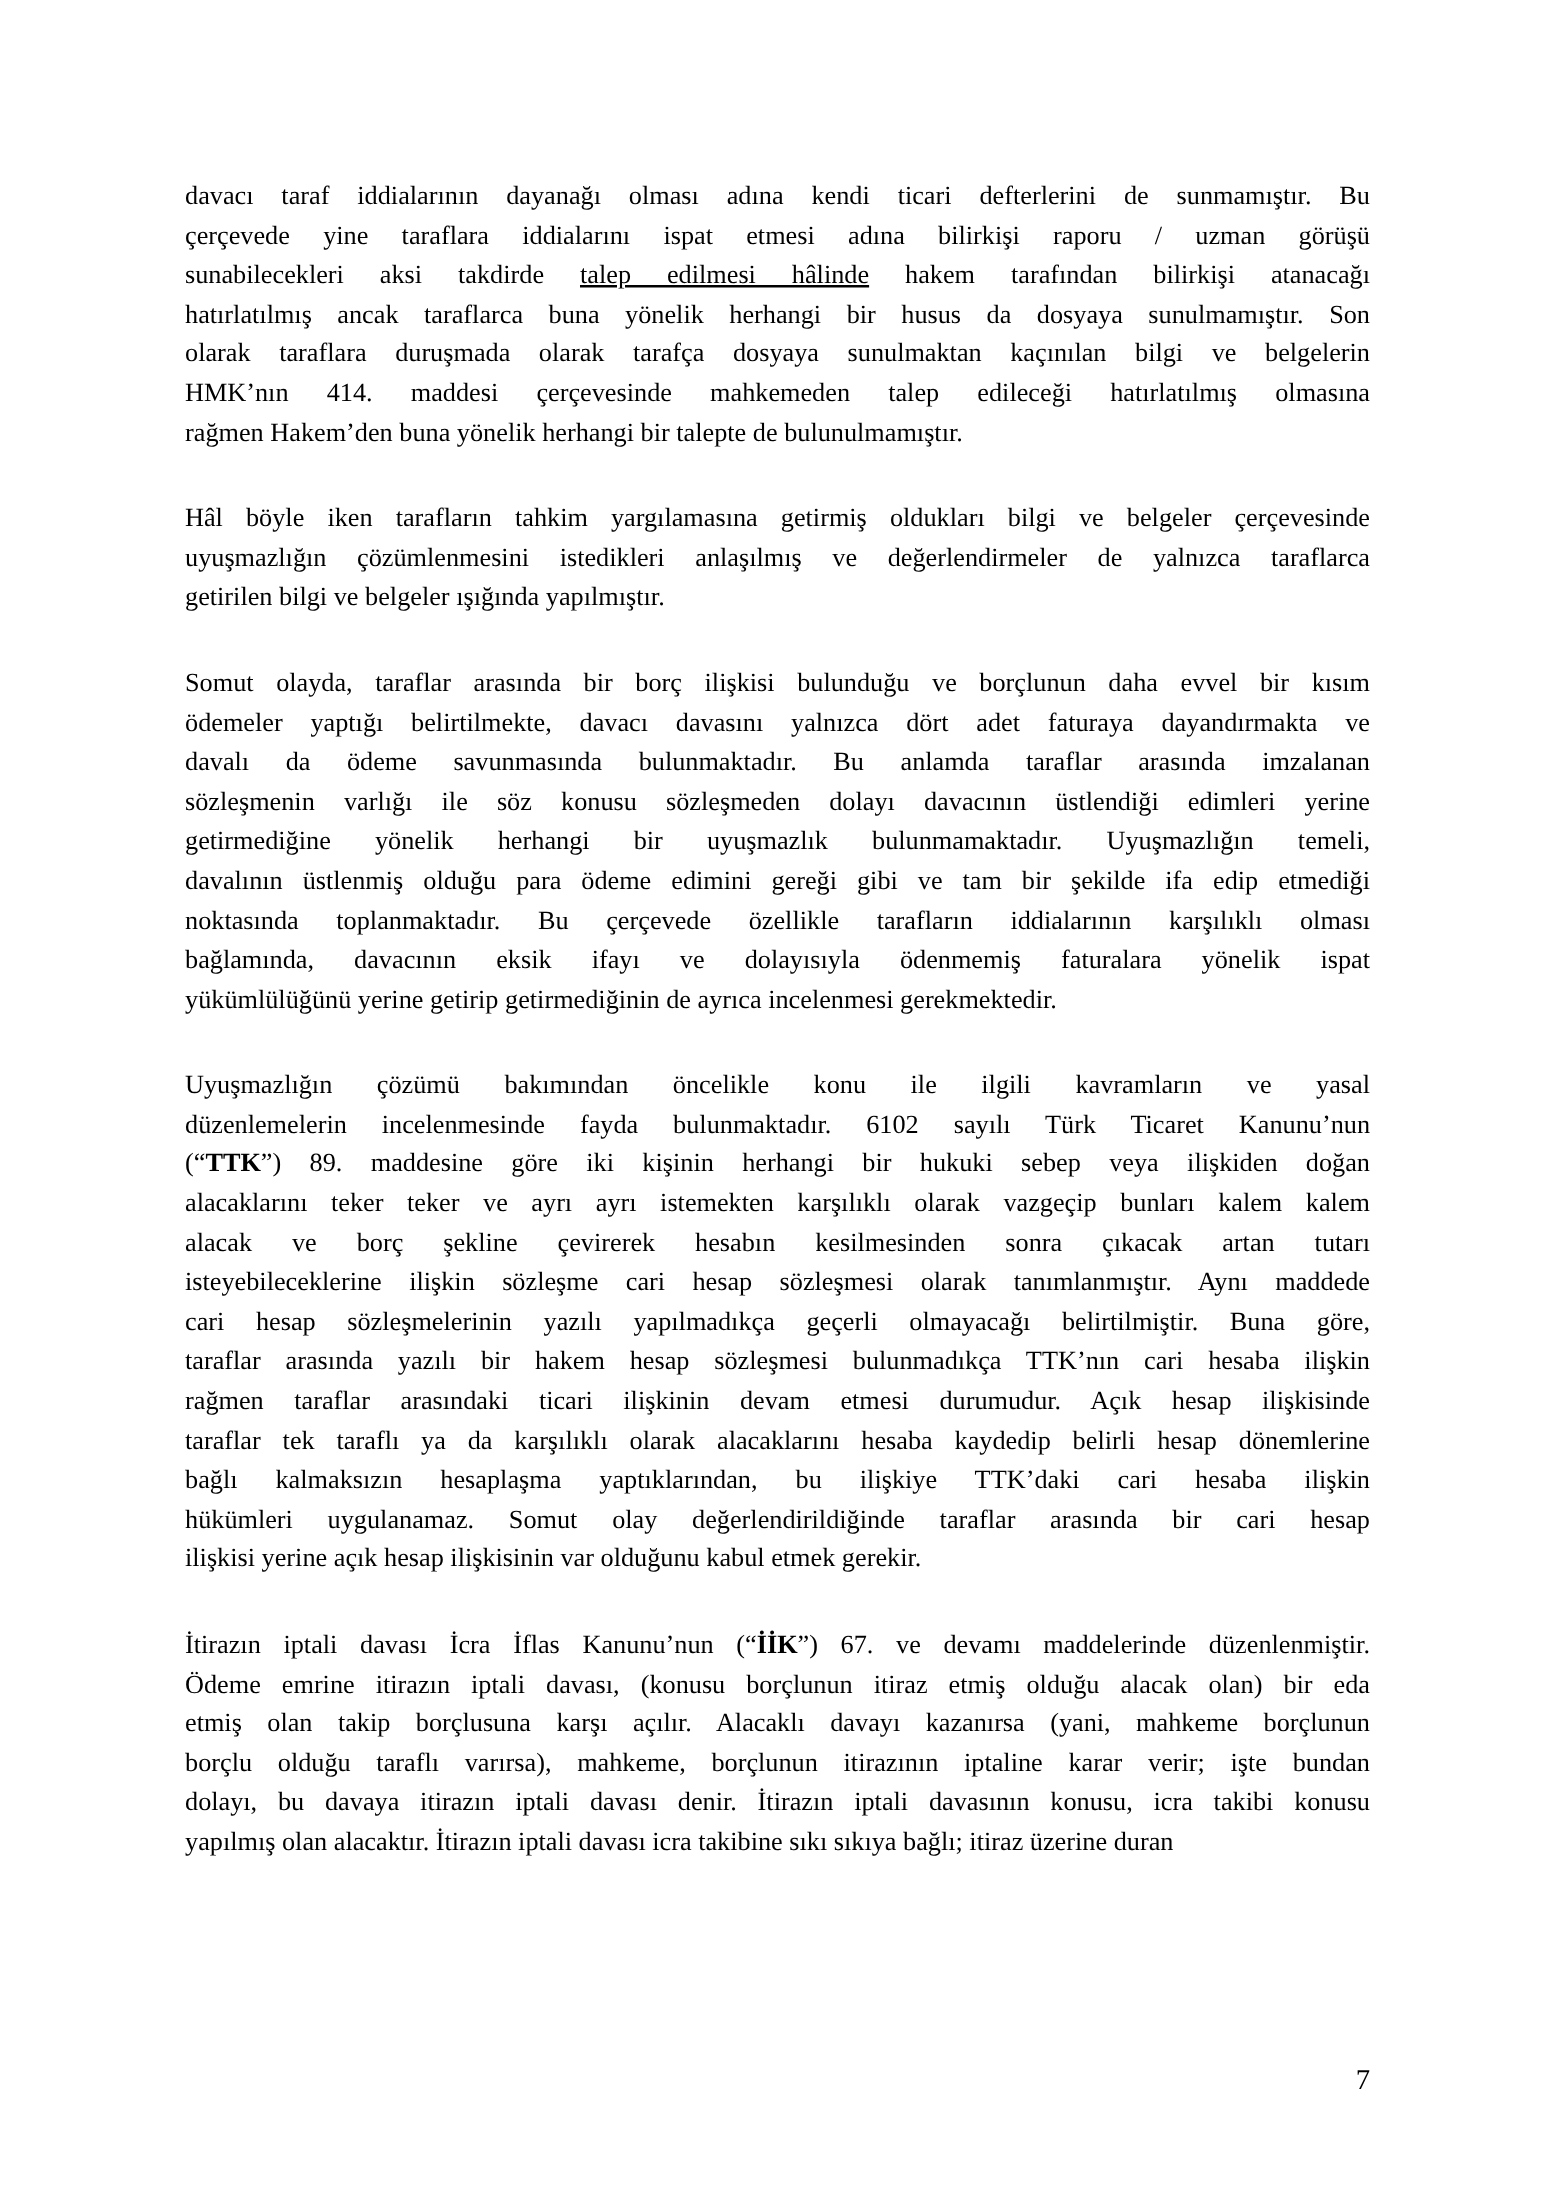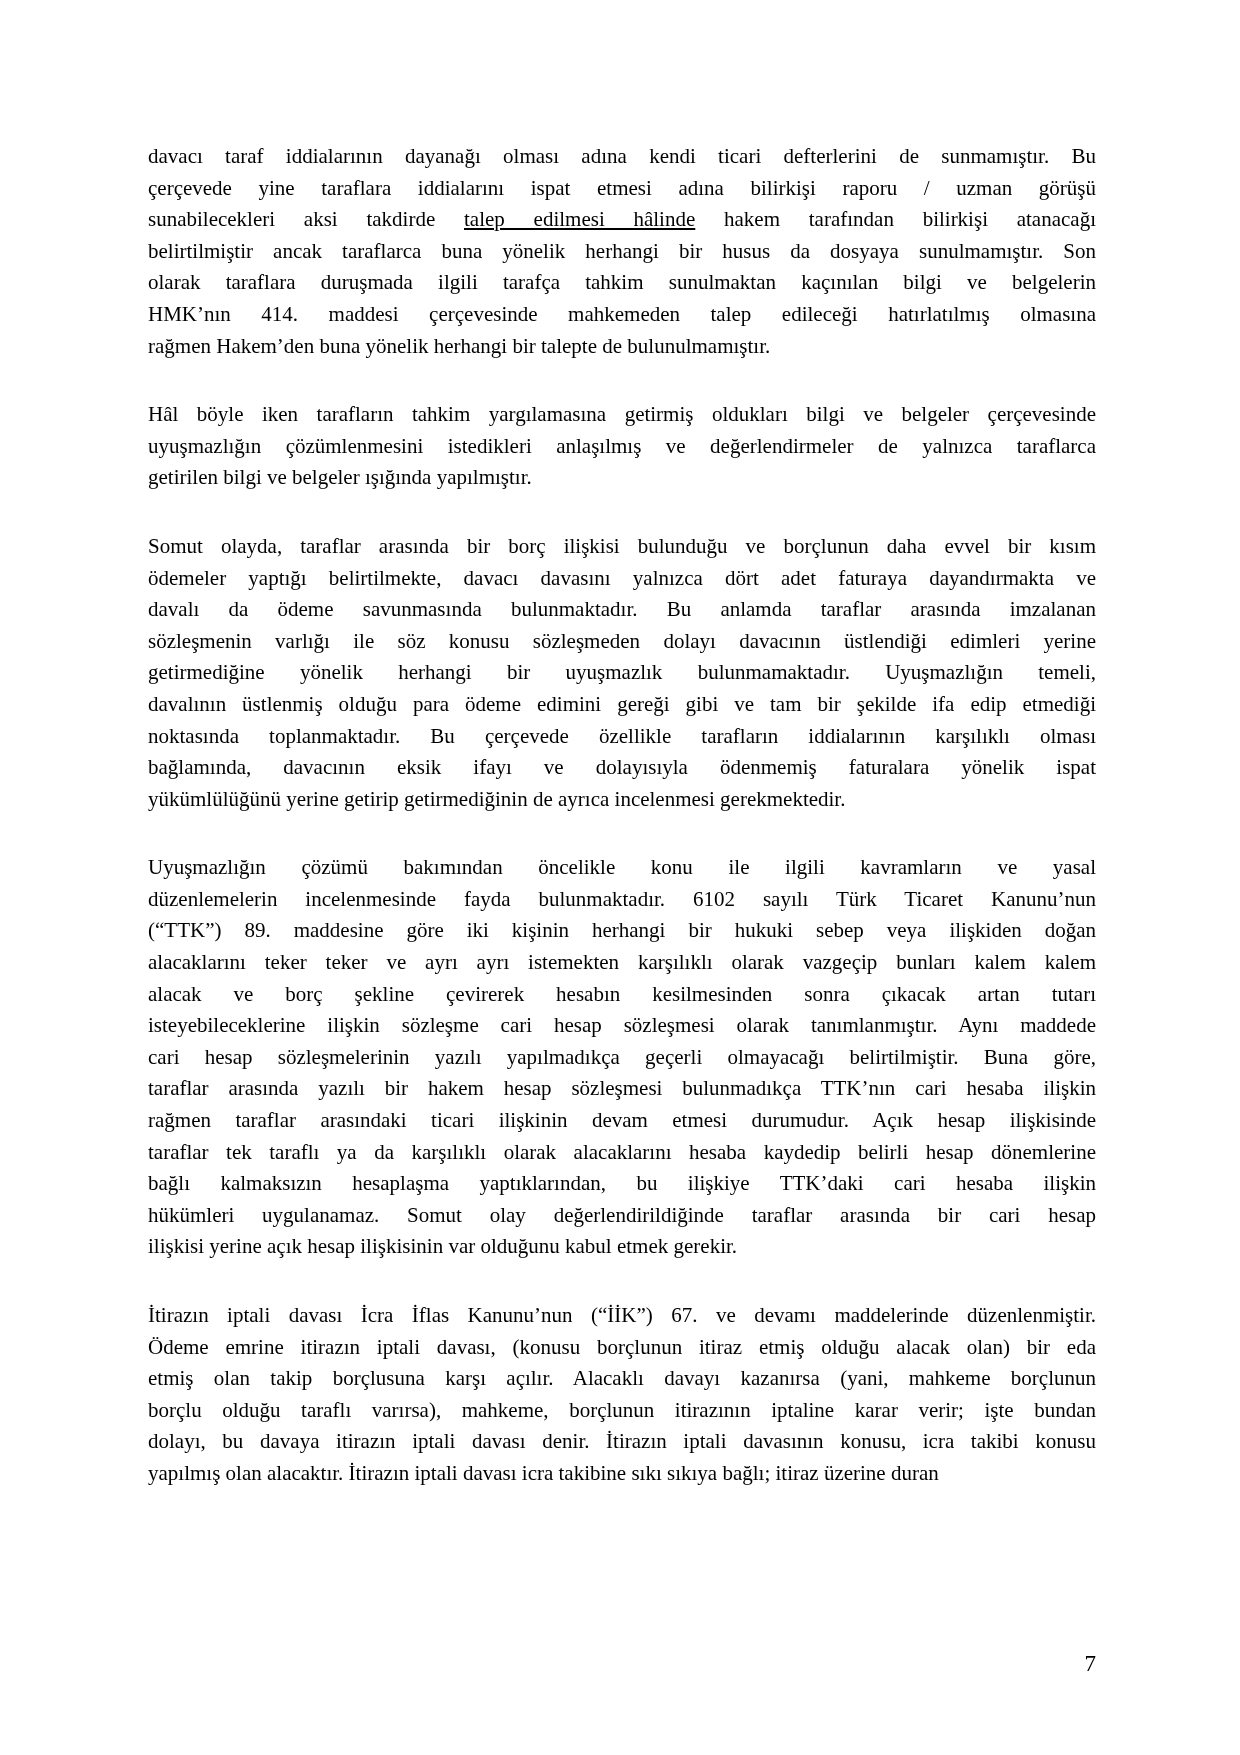--- a/index.html
+++ b/index.html
@@ -19,42 +19,42 @@
     width: 948px;
   }
   .paragraph { margin: 0 0 37px 0; }
   .line {
     font-size: 21px;
     line-height: 31.6px;
     text-align: justify;
     text-align-last: justify;
   }
   .line.last { text-align-last: left; }
-  .seg-b { font-weight: 400; }
+  .seg-b { font-weight: 700; }
   .seg-u { text-decoration: underline; }
   .footer {
     position: absolute;
     left: 148px;
     top: 1650px;
     width: 948px;
     text-align: right;
     font-size: 23px;
     line-height: 28px;
   }
 </style>
 </head>
 <body>
 
 <div class="content">
     <div class="paragraph">
       <div class="line"><span>davacı taraf iddialarının dayanağı olması adına kendi ticari defterlerini de sunmamıştır. Bu</span></div>
       <div class="line"><span>çerçevede yine taraflara iddialarını ispat etmesi adına bilirkişi raporu / uzman görüşü</span></div>
       <div class="line"><span>sunabilecekleri aksi takdirde </span><span class="seg-u">talep edilmesi hâlinde</span><span> hakem tarafından bilirkişi atanacağı</span></div>
-      <div class="line"><span>belirtilmiştir ancak taraflarca buna yönelik herhangi bir husus da dosyaya sunulmamıştır. Son</span></div>
-      <div class="line"><span>olarak taraflara duruşmada ilgili tarafça tahkim sunulmaktan kaçınılan bilgi ve belgelerin</span></div>
+      <div class="line"><span>hatırlatılmış ancak taraflarca buna yönelik herhangi bir husus da dosyaya sunulmamıştır. Son</span></div>
+      <div class="line"><span>olarak taraflara duruşmada olarak tarafça dosyaya sunulmaktan kaçınılan bilgi ve belgelerin</span></div>
       <div class="line"><span>HMK’nın 414. maddesi çerçevesinde mahkemeden talep edileceği hatırlatılmış olmasına</span></div>
       <div class="line last"><span>rağmen Hakem’den buna yönelik herhangi bir talepte de bulunulmamıştır.</span></div>
     </div>
     <div class="paragraph">
       <div class="line"><span>Hâl böyle iken tarafların tahkim yargılamasına getirmiş oldukları bilgi ve belgeler çerçevesinde</span></div>
       <div class="line"><span>uyuşmazlığın çözümlenmesini istedikleri anlaşılmış ve değerlendirmeler de yalnızca taraflarca</span></div>
       <div class="line last"><span>getirilen bilgi ve belgeler ışığında yapılmıştır.</span></div>
     </div>
     <div class="paragraph">
       <div class="line"><span>Somut olayda, taraflar arasında bir borç ilişkisi bulunduğu ve borçlunun daha evvel bir kısım</span></div>

